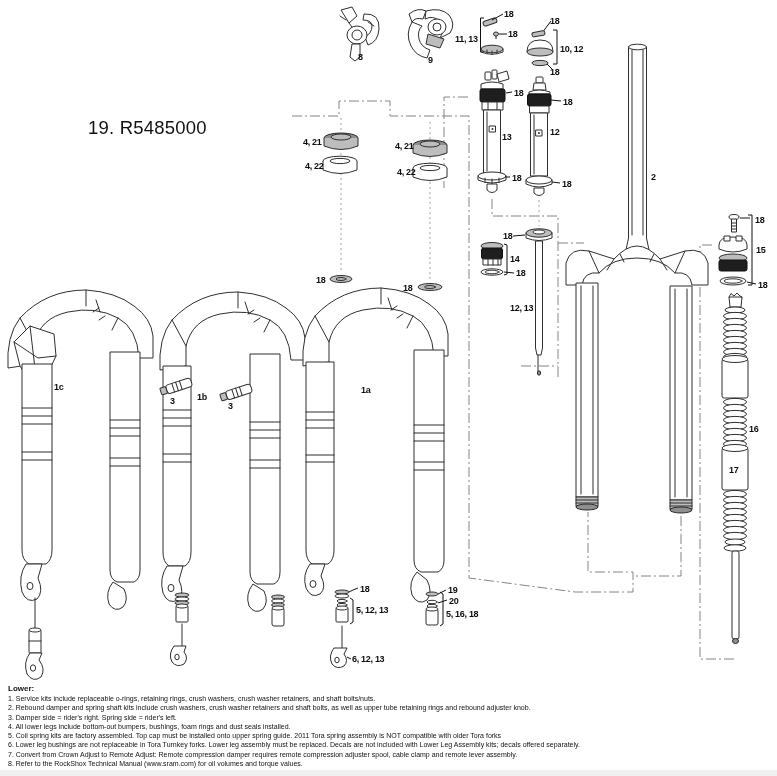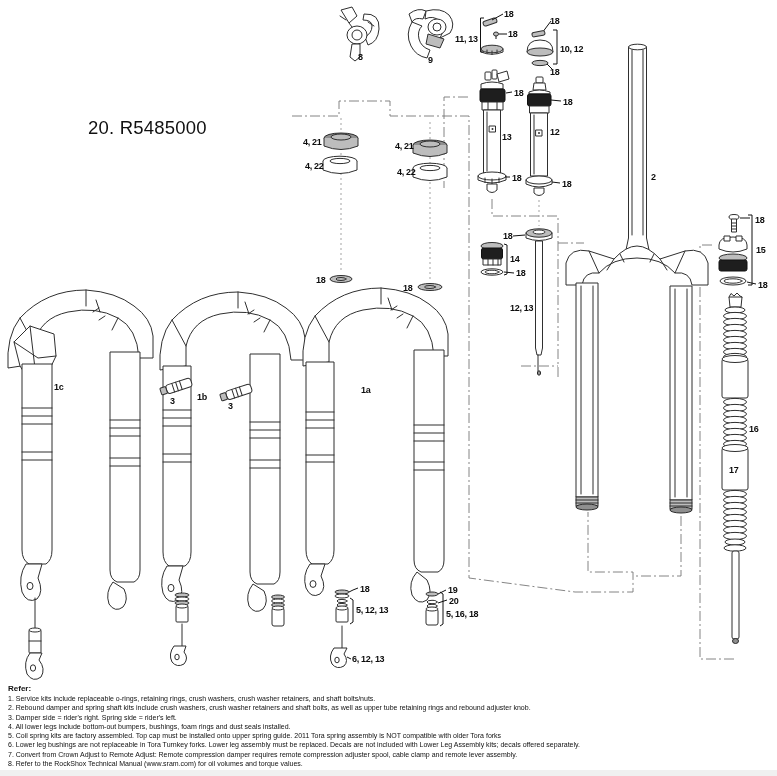--- a/index.html
+++ b/index.html
@@ -19,21 +19,21 @@
   .ld {stroke:#111;stroke-width:1;fill:none;}
   .dd {fill:none;stroke:#777;stroke-width:.9;stroke-dasharray:10 3 2 3;}
   .dt {fill:none;stroke:#999;stroke-width:.9;stroke-dasharray:2 3;}
   .t  {font:bold 9px "Liberation Sans","DejaVu Sans",sans-serif;fill:#0d0d0d;letter-spacing:-.3px;}
 </style>
 </head>
 <body>
 
 <div id="page">
 
-<div id="title">20. R5485000</div>
+<div id="title">19. R5485000</div>
 
 <svg width="777" height="776" viewBox="0 0 777 776">
 
   <g>
     <path class="dd" d="M292,116 H339 V101 H390 V116 H469 V578 L575,592 H633 V572 H588 V512"></path>
     <path class="dd" d="M468,97 H444 V188"></path>
     <path class="dd" d="M681,516 V576 H634"></path>
     <path class="dd" d="M492,199 V216 H558 V377"></path>
     <path class="dd" d="M521,366 H558"></path>
     <path class="dd" d="M558,243 H584"></path>
@@ -381,21 +381,21 @@
     <ellipse class="sw" cx="432" cy="609" rx="6" ry="2"></ellipse>
     <path class="ld" d="M440,592 L443,594 L443,624 L440,626"></path>
   </g>
   <text class="t" x="448" y="593">19</text>
   <text class="t" x="449" y="604">20</text>
   <text class="t" x="446" y="617">5, 16, 18</text>
 
 </svg>
 
 <div id="notes">
-  <div class="h">Refer:</div>
+  <div class="h">Lower:</div>
   <div class="n">1. Service kits include replaceable o-rings, retaining rings, crush washers, crush washer retainers, and shaft bolts/nuts.</div>
   <div class="n">2. Rebound damper and spring shaft kits include crush washers, crush washer retainers and shaft bolts, as well as upper tube retaining rings and rebound adjuster knob.</div>
   <div class="n">3. Damper side = rider's right.  Spring side = rider's left.</div>
   <div class="n">4. All lower legs include bottom-out bumpers, bushings, foam rings and dust seals installed.</div>
   <div class="n">5. Coil spring kits are factory assembled.  Top cap must be installed onto upper spring guide.  2011 Tora spring assembly is NOT compatible with older Tora forks</div>
   <div class="n">6. Lower leg bushings are not replaceable in Tora Turnkey forks.  Lower leg assembly must be replaced. Decals are not included with Lower Leg Assembly kits; decals offered separately.</div>
   <div class="n">7. Convert from Crown Adjust to Remote Adjust:  Remote compression damper requires remote compression adjuster spool, cable clamp and remote lever assembly.</div>
   <div class="n">8. Refer to the RockShox Technical Manual (www.sram.com) for oil volumes and torque values.</div>
 </div>
 

